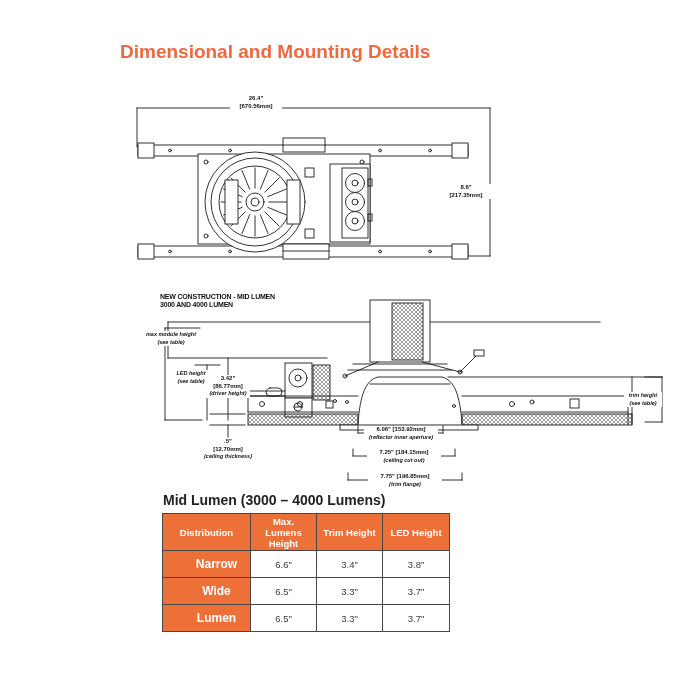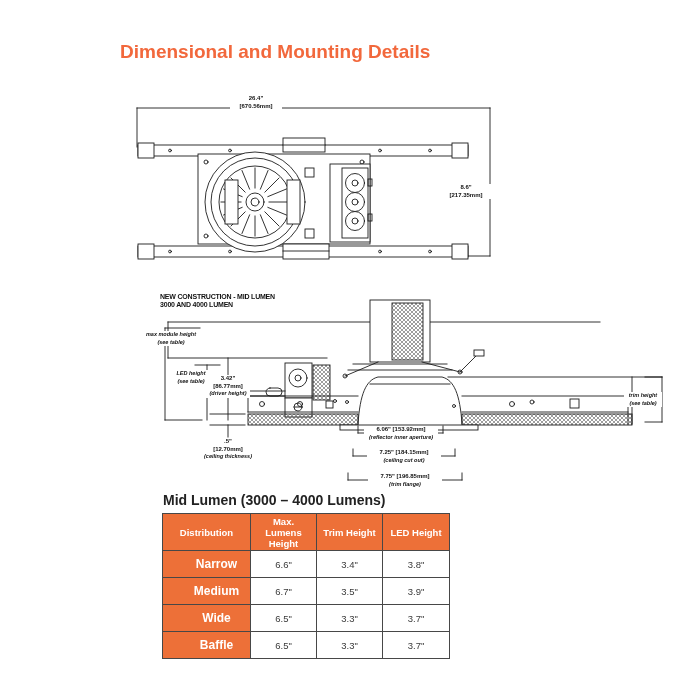--- a/index.html
+++ b/index.html
@@ -252,31 +252,25 @@
     </tr>
   </thead>
   <tbody>
     <tr>
       <td class="rowlabel">Narrow</td>
       <td class="val">6.6"</td>
       <td class="val">3.4"</td>
       <td class="val">3.8"</td>
     </tr>
     <tr>
-      <td class="rowlabel">Medium</td>
-      <td class="val">6.7"</td>
-      <td class="val">3.5"</td>
-      <td class="val">3.9"</td>
-    </tr>
-    <tr>
       <td class="rowlabel">Wide</td>
       <td class="val">6.5"</td>
       <td class="val">3.3"</td>
       <td class="val">3.7"</td>
     </tr>
     <tr>
-      <td class="rowlabel">Baffle</td>
+      <td class="rowlabel">Lumen</td>
       <td class="val">6.5"</td>
       <td class="val">3.3"</td>
       <td class="val">3.7"</td>
     </tr>
   </tbody>
 </table>
 
 </body></html>

